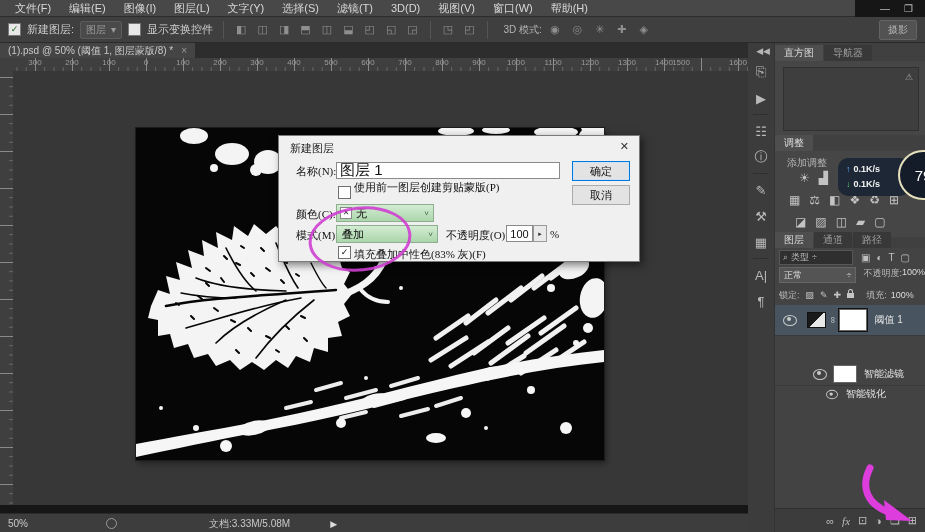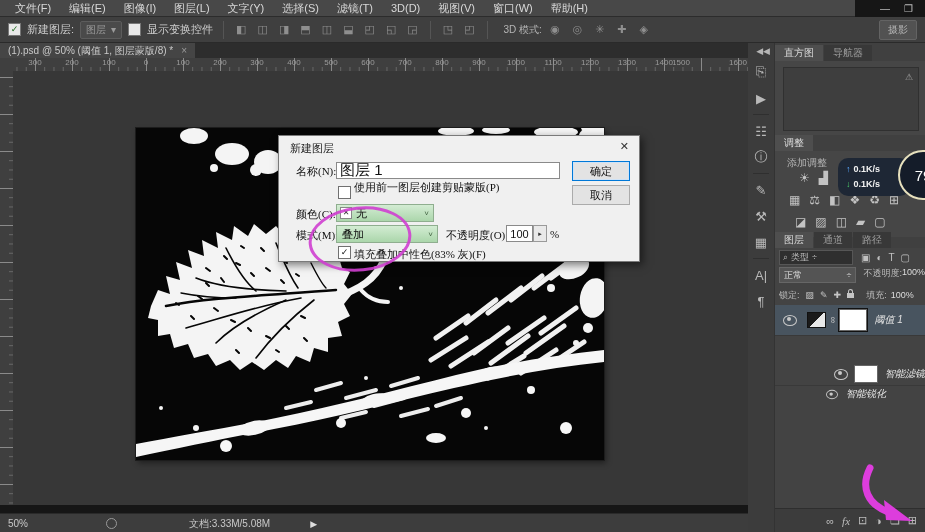--- a/index.html
+++ b/index.html
@@ -42,21 +42,21 @@
            background-image:linear-gradient(#8a8a8a 0 1px,transparent 1px),linear-gradient(#6a6a6a 0 1px,transparent 1px);
            background-size:13px 37px,4px 9.25px;background-position:0 6px,9px 6px;background-repeat:repeat-y;}
   #surround{left:13px;top:71px;width:735px;height:434px;background:#373737;}
   #canvas-image{position:absolute;left:123px;top:57px;width:468px;height:332px;background:#050505;
                 box-shadow:0 0 0 1px #1c1c1c,2px 3px 6px rgba(0,0,0,.45);}
   #darkstrip{left:0;top:505px;width:748px;height:8px;background:#161616;}
   #statusbar{left:0;top:513px;width:748px;height:19px;background:#3d3d3d;border-top:1px solid #2a2a2a;
              display:flex;align-items:center;font-size:10px;color:#c9c9c9;}
   #status-zoom{margin-left:8px;}
   #status-sync{margin-left:78px;width:9px;height:9px;border:1.5px solid #999;border-radius:50%;}
-  #status-doc{margin-left:72px;}
+  #status-doc{margin-left:92px;}
   #status-expand{margin-left:40px;color:#ddd;font-size:9px;}
 
   
   #dock{left:748px;top:43px;width:177px;height:489px;background:#404040;}
   #dockstrip{position:absolute;left:0;top:0;width:26px;height:489px;background:#3c3c3c;border-right:1px solid #333;}
   #dock-collapse{position:absolute;right:4px;top:3px;color:#b5b5b5;font-size:9px;}
   .dock-icon{width:26px;height:26px;display:flex;align-items:center;justify-content:center;
              color:#b9b9b9;font-size:13px;}
   .dock-sep{width:16px;height:1px;background:#2f2f2f;margin:3px auto;}
   #dock-icons{position:absolute;left:0;top:16px;width:26px;}
@@ -94,21 +94,21 @@
   .layer-row.selected{background:#48545f;}
   .eye{width:12px;height:9px;border:1px solid #c9c9c9;border-radius:50%;position:relative;flex:none;}
   .eye::after{content:"";position:absolute;left:3px;top:1.5px;width:4px;height:4px;border-radius:50%;background:#c9c9c9;}
   .thumb-adj{width:17px;height:14px;border:1px solid #111;background:linear-gradient(135deg,#1a1a1a 0 50%,#e8e8e8 50%);flex:none;}
   .masklink{color:#d0d0d0;font-size:9px;transform:rotate(90deg);flex:none;}
   .thumb-mask{width:26px;height:20px;background:#fff;border:1px solid #666;box-shadow:0 0 0 1px #111;flex:none;}
   .thumb-leaf{width:28px;height:20px;border:1px solid #111;flex:none;position:relative;
               background:radial-gradient(circle at 35% 45%,#6fae3f 0 28%,#2c5a1d 45%,#0d1a0a 70%);}
   .thumb-leaf::after{content:"";position:absolute;right:0;bottom:0;width:8px;height:8px;background:#e9e9e9;border:1px solid #333;}
   .thumb-sf{width:22px;height:16px;background:#fff;border:1px solid #666;flex:none;}
-  .layer-label{margin-left:7px;font-size:10px;color:#e2e2e2;white-space:nowrap;font-style:italic;}
+  .layer-label{margin-left:7px;font-size:10px;color:#e2e2e2;white-space:nowrap;}
   #layers-bottom{position:absolute;left:27px;top:465px;width:150px;height:24px;background:#3c3c3c;border-top:1px solid #2e2e2e;
                  display:flex;align-items:center;justify-content:flex-end;gap:8px;padding-right:8px;box-sizing:border-box;}
   .lb-icon{color:#bdbdbd;font-size:11px;}
   .lb-fx{font-style:italic;font-family:"Liberation Serif",serif;font-size:11px;color:#bdbdbd;}
 
   
   #dialog{left:278px;top:135px;width:360px;height:125px;background:#f0f0f0;border:1px solid #7a7a7a;
           box-shadow:3px 3px 8px rgba(0,0,0,.5);color:#111;font-size:11px;z-index:30;}
   #dialog-title{position:absolute;left:11px;top:5px;font-size:11px;color:#222;}
   #dialog-close{position:absolute;right:10px;top:4px;font-size:11px;color:#333;}
@@ -455,21 +455,21 @@
         <span style="margin-left:4px;color:#ddd;">100%</span>
       </div>
 
       <div class="layer-row selected" style="top:57px;height:30px;">
         <span class="eye" style="margin-left:8px;"></span>
         <span class="thumb-adj" style="margin-left:10px;"></span>
         <span class="masklink" style="margin-left:4px;">∞</span>
         <span class="thumb-mask" style="margin-left:3px;"></span>
         <span class="layer-label">阈值 1</span>
       </div>
-      <div class="layer-row" style="top:115px;height:22px;justify-content:flex-end;">
+      <div class="layer-row" style="top:115px;height:22px;">
         <span class="eye" style="margin-left:38px;"></span>
         <span class="thumb-sf" style="margin-left:6px;"></span>
         <span class="layer-label" style="font-size:10px;">智能滤镜</span>
       </div>
       <div class="layer-row" style="top:138px;height:16px;border-bottom:none;">
         <span class="eye" style="margin-left:50px;transform:scale(.85);"></span>
         <span class="layer-label" style="font-size:10px;">智能锐化</span>
       </div>
     </div>
 

